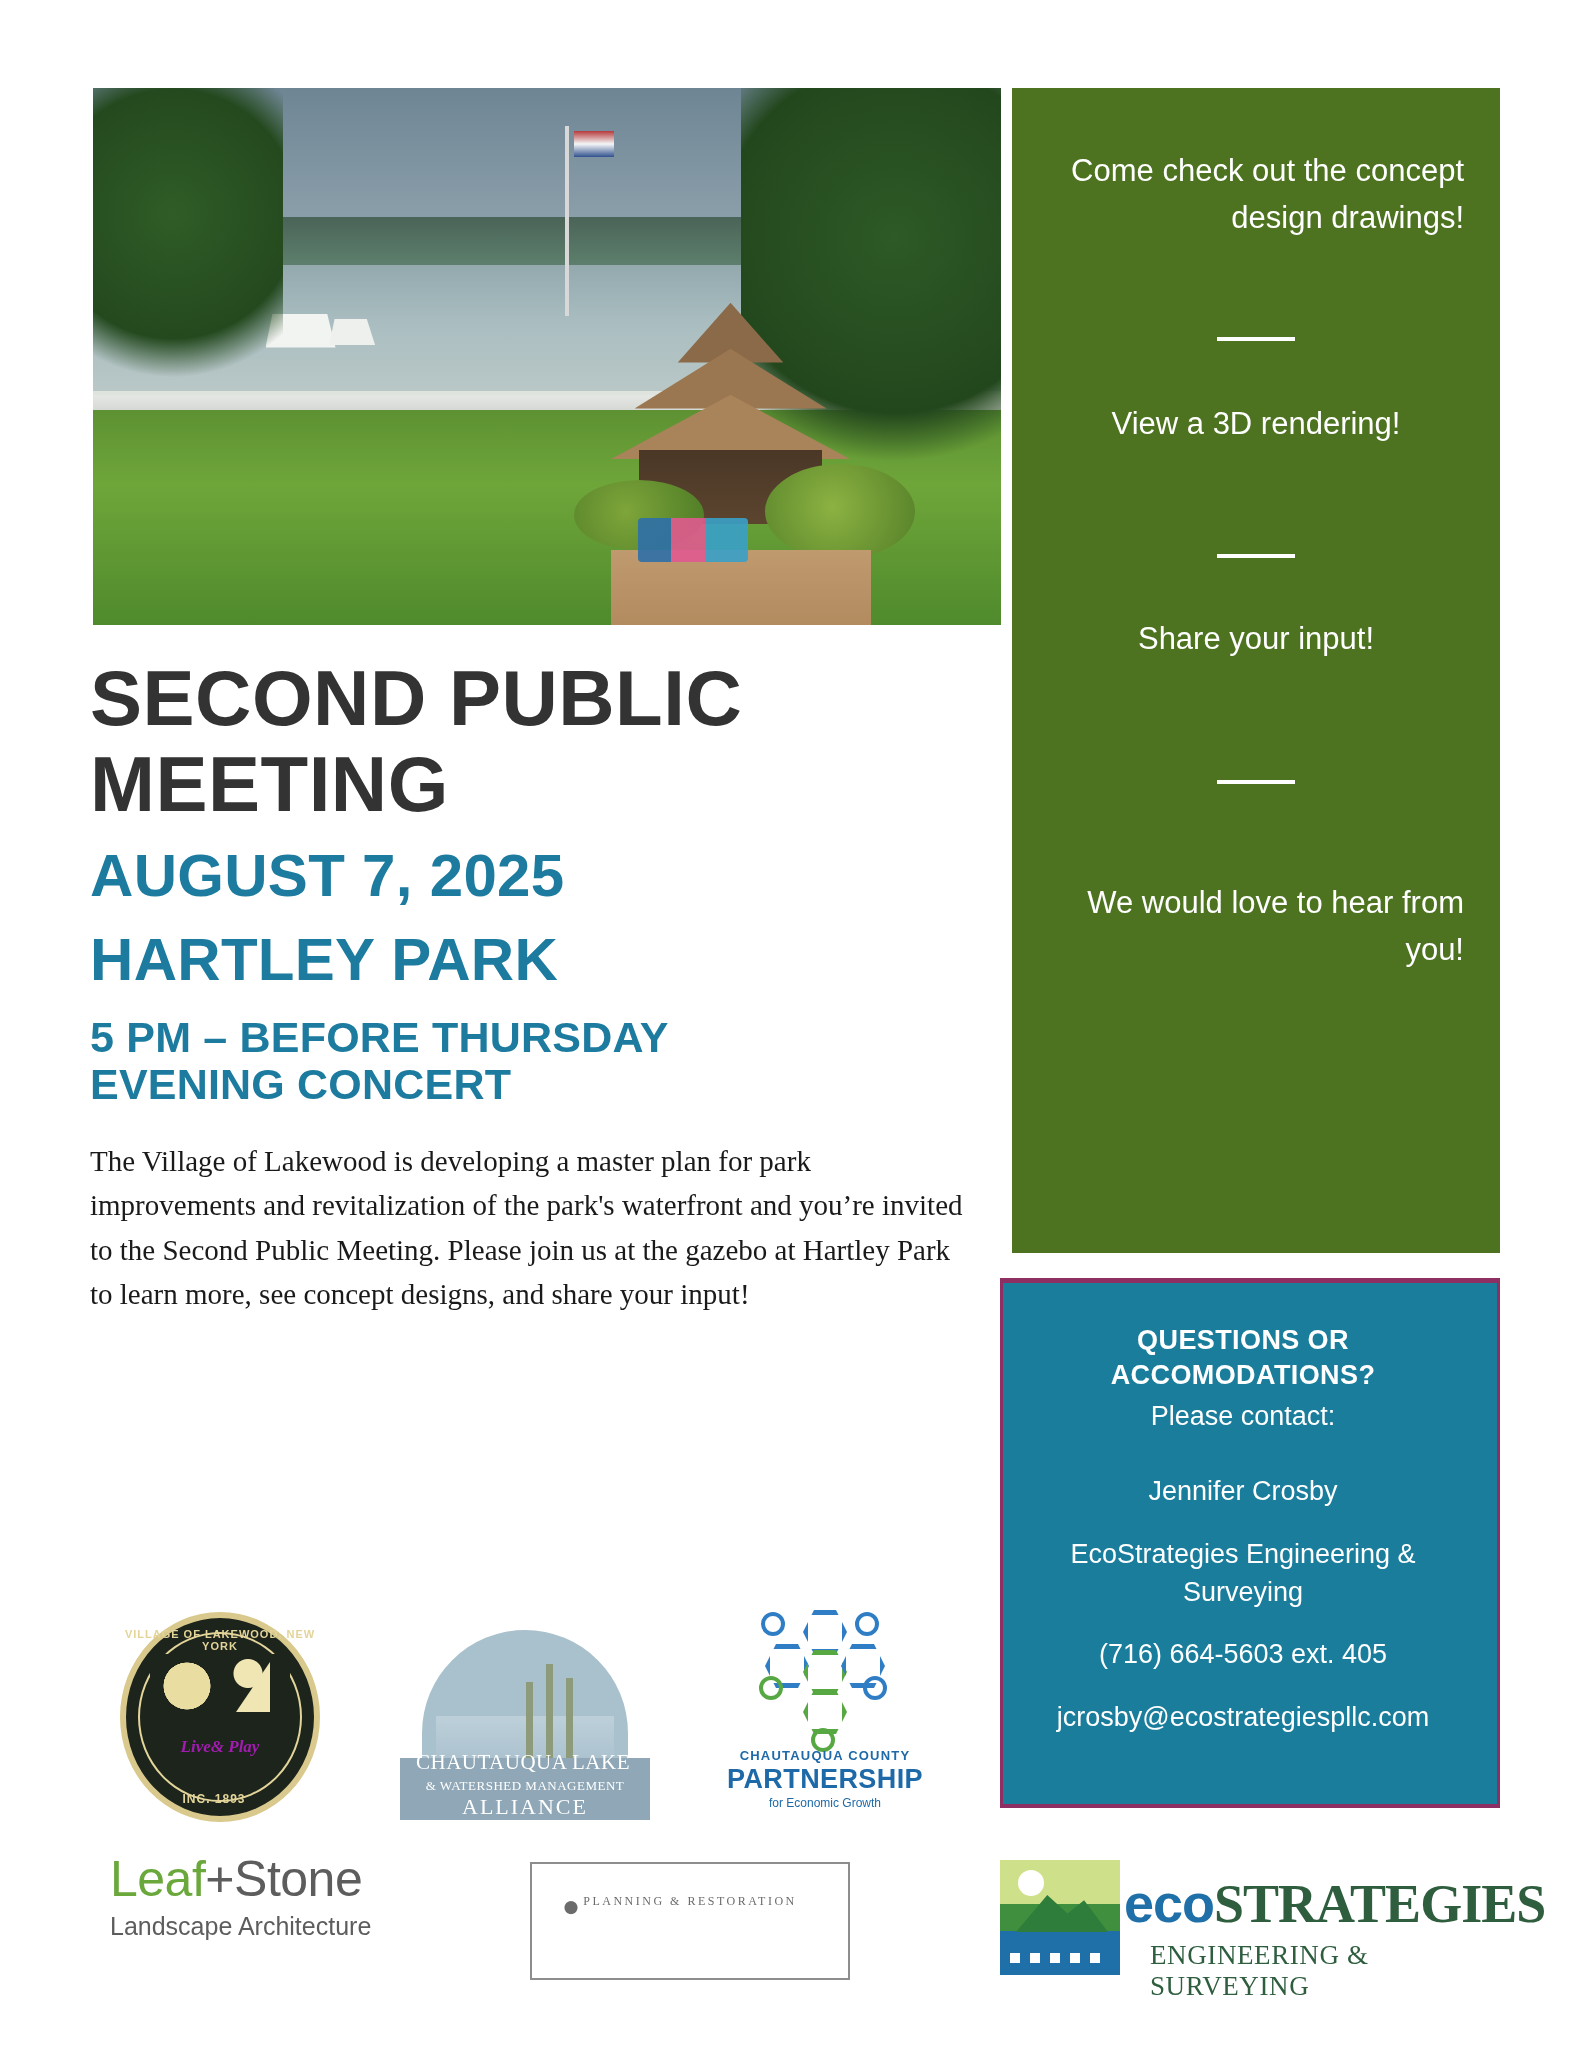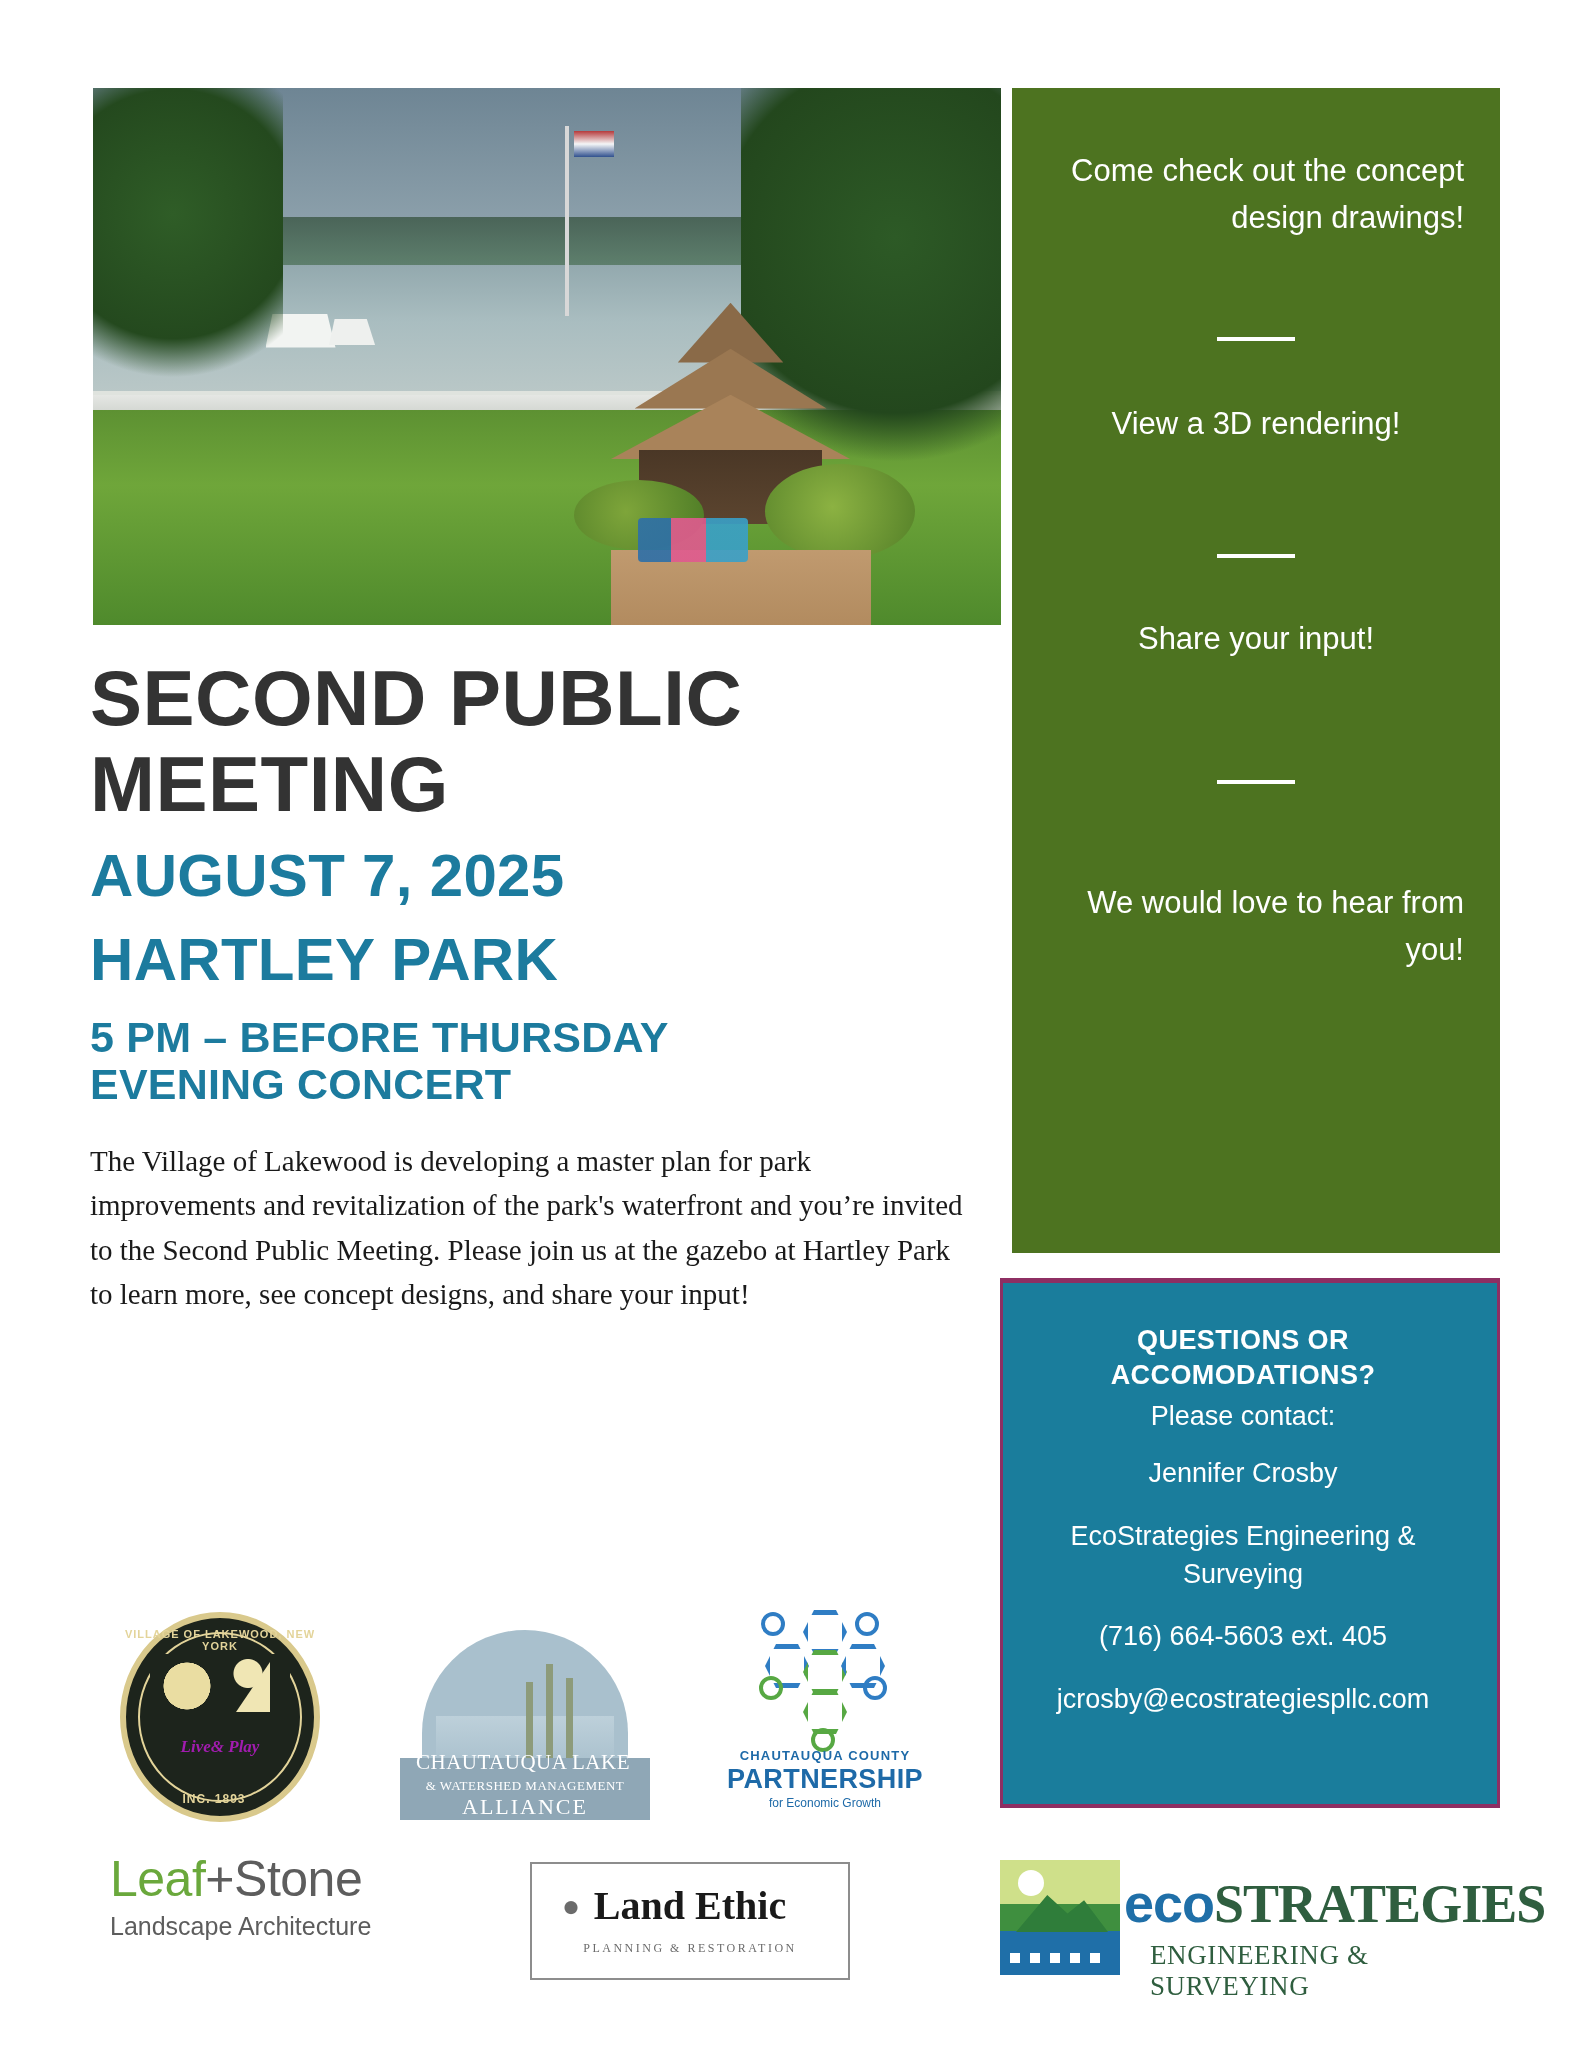--- a/index.html
+++ b/index.html
@@ -97,21 +97,21 @@
   
   .blue-box{
     position:absolute;left:1000px;top:1278px;width:500px;height:530px;
     background:#1a7d9c;color:#ffffff;box-sizing:border-box;
     border-top:5px solid #8e2f63;border-left:3px solid #8e2f63;
     border-right:3px solid #8e2f63;border-bottom:4px solid #8e2f63;
     padding:40px 30px 0 16px;text-align:center;
   }
   .bb-head{font-size:27px;font-weight:700;line-height:1.3;letter-spacing:.4px;}
   .bb-sub{font-size:27px;font-weight:400;margin-top:8px;}
-  .bb-line{font-size:27px;font-weight:400;line-height:1.42;margin-top:22px;}
+  .bb-line{font-size:27px;font-weight:400;line-height:1.42;margin-top:40px;}
   .bb-line.tight{margin-top:24px;}
 
   
   .logos{position:absolute;left:100px;top:1600px;width:880px;height:410px;}
 
   .logo-seal{position:absolute;left:20px;top:12px;width:200px;height:210px;}
   .seal-outer{position:absolute;inset:0;border-radius:50%;
      background:#1d241c;border:6px solid #d9c98c;box-sizing:border-box;}
   .seal-inner{position:absolute;left:18px;top:20px;right:18px;bottom:20px;
      border-radius:50%;border:2px solid #e3d49a;box-sizing:border-box;}
@@ -298,21 +298,20 @@
       <div class="ccp-t3">for Economic Growth</div>
     </div>
 
     <div class="logo-leaf">
       <div class="leaf-t1"><span class="lf">Leaf</span><span>+</span><span>Stone</span></div>
       <div class="leaf-t2">Landscape Architecture</div>
     </div>
 
     <div class="logo-land">
       <div class="land-leafmark"></div>
-      <div class="land-t1">Land Ethic</div>
       <div class="land-t2">PLANNING &amp; RESTORATION</div>
     </div>
   </div>
 
   <div class="eco">
     <div class="eco-sq">
       <div class="eco-sun"></div>
       <div class="eco-mtn"></div>
       <div class="eco-wave"></div>
     </div>

